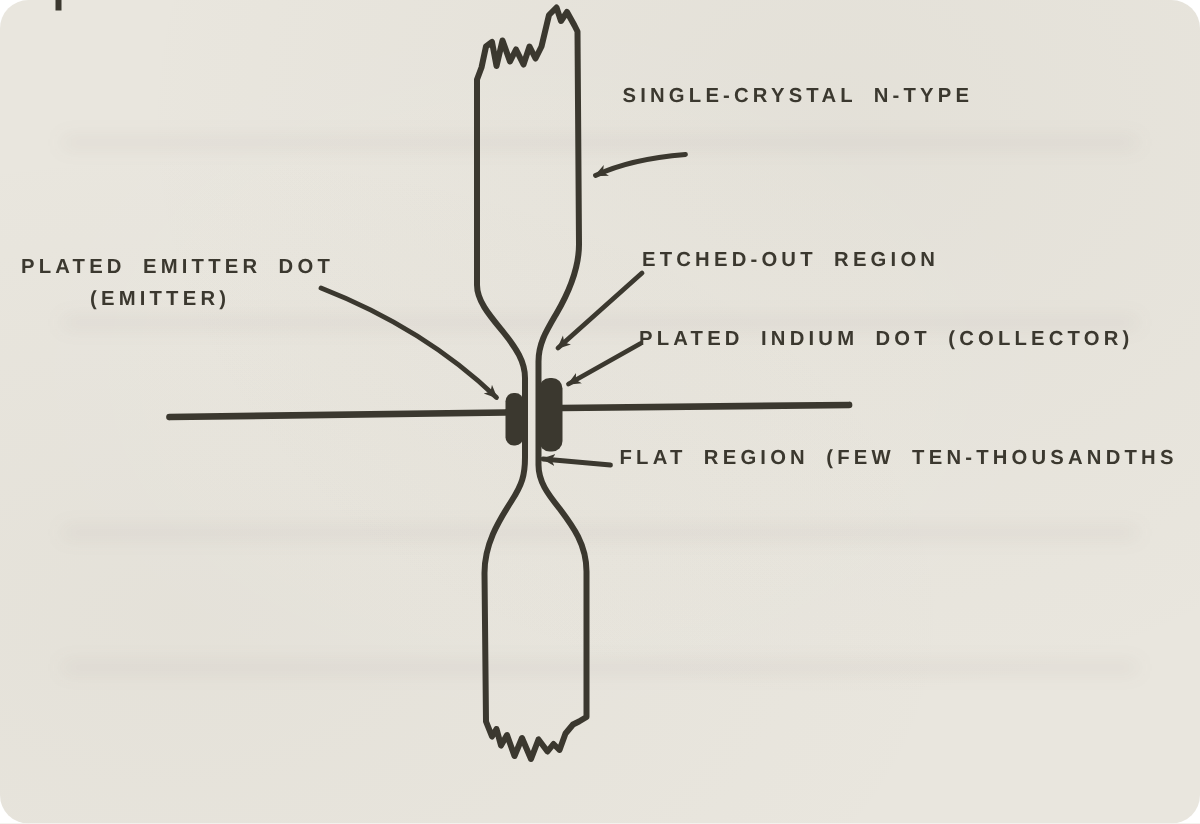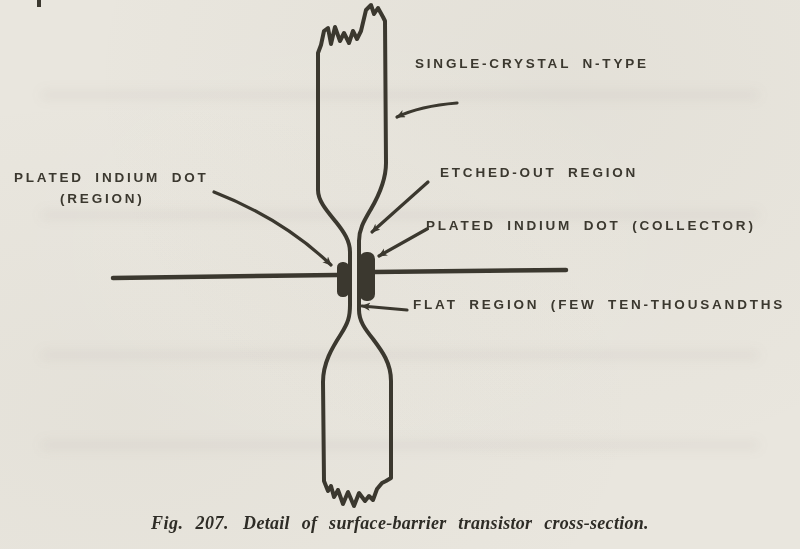--- a/index.html
+++ b/index.html
@@ -6,20 +6,21 @@
   .page{
     position:relative;
     width:800px;height:549px;
     overflow:hidden;
     background:
       radial-gradient(ellipse at 70% 15%, rgba(125,120,102,0.05), transparent 60%),
       radial-gradient(ellipse at 15% 75%, rgba(125,120,102,0.045), transparent 55%),
       radial-gradient(ellipse at 45% 45%, rgba(255,255,250,0.06), transparent 70%),
       var(--paper);
     font-family:"Liberation Sans", sans-serif;
+    border-radius:19px;
   }
   .texture-streak{
     position:absolute;left:40px;right:40px;height:10px;
     background:rgba(90,85,70,0.05);
     filter:blur(6px);
     border-radius:5px;
   }
   svg.diagram{position:absolute;left:0;top:0;}
   .stroke{stroke:var(--ink);fill:none;stroke-linecap:round;stroke-linejoin:round;}
   .fillink{fill:var(--ink);stroke:none;}
@@ -101,26 +102,23 @@
 
     <path class="stroke arrow" marker-end="url(#ah)" d="M457 103 Q420 106 397 117"></path>
     <path class="stroke arrow" marker-end="url(#ah)" d="M214 192 Q283 219 331 265"></path>
     <path class="stroke arrow" marker-end="url(#ah)" d="M428 182 L372 232"></path>
     <path class="stroke arrow" marker-end="url(#ah)" d="M427 229 L379 256"></path>
     <path class="stroke arrow" marker-end="url(#ah)" d="M407 310 L362 306"></path>
   </svg>
 
   <div class="label" style="left:415px;top:57px">SINGLE-CRYSTAL N-TYPE</div>
 
-  <div class="label" style="left:14px;top:171px">PLATED INDIUM DOT</div>
-  <div class="label" style="left:60px;top:192px">(REGION)</div>
+  <div class="label" style="left:14px;top:171px">PLATED EMITTER DOT</div>
+  <div class="label" style="left:60px;top:192px">(EMITTER)</div>
 
-  <div class="label" style="left:440px;top:166px">ETCHED-OUT REGION</div>
+  <div class="label" style="left:428px;top:166px">ETCHED-OUT REGION</div>
 
   <div class="label" style="left:426px;top:219px">PLATED INDIUM DOT (COLLECTOR)</div>
 
   <div class="label" style="left:413px;top:298px">FLAT REGION (FEW TEN-THOUSANDTHS</div>
 
-  <div class="caption">
-    <span class="fignum">Fig. 207.</span><span>Detail of surface-barrier transistor cross-section.</span>
-  </div>
 
 </div>
 
 </body></html>

